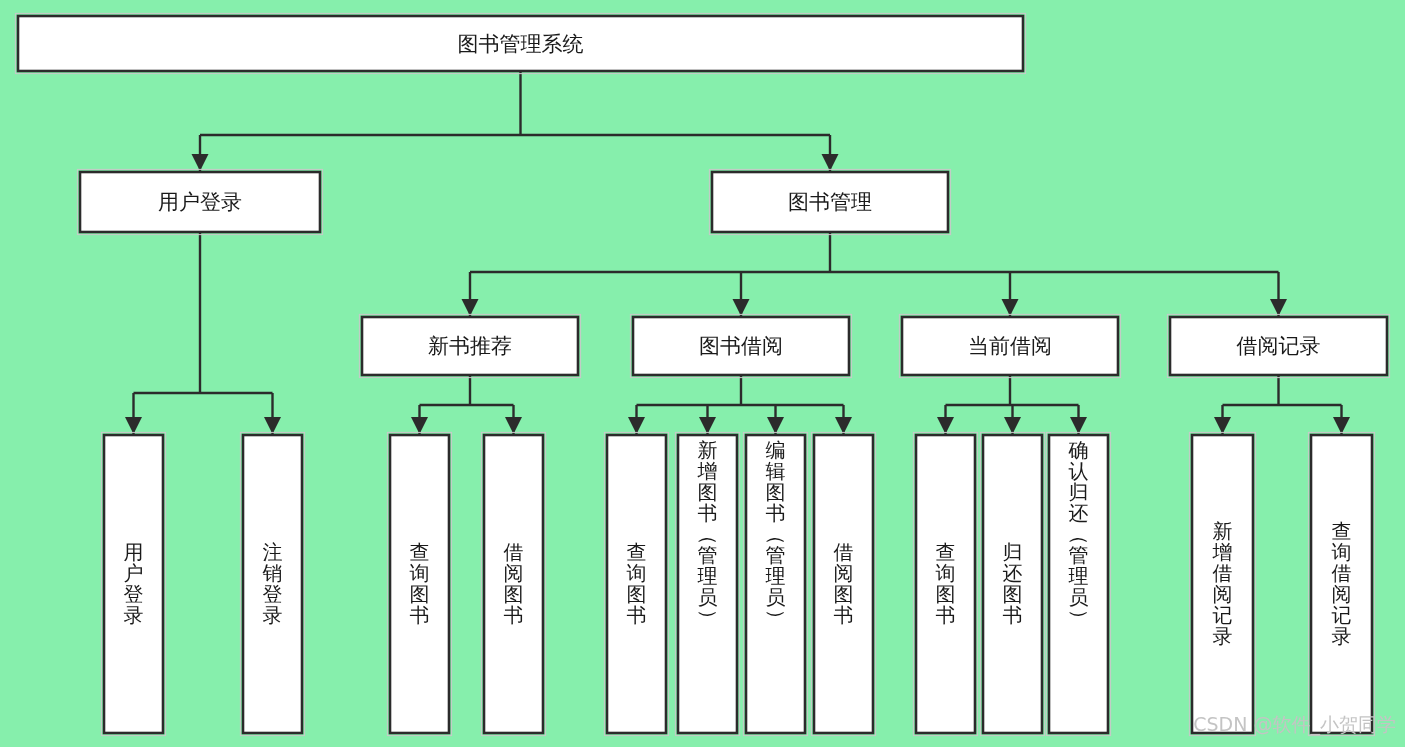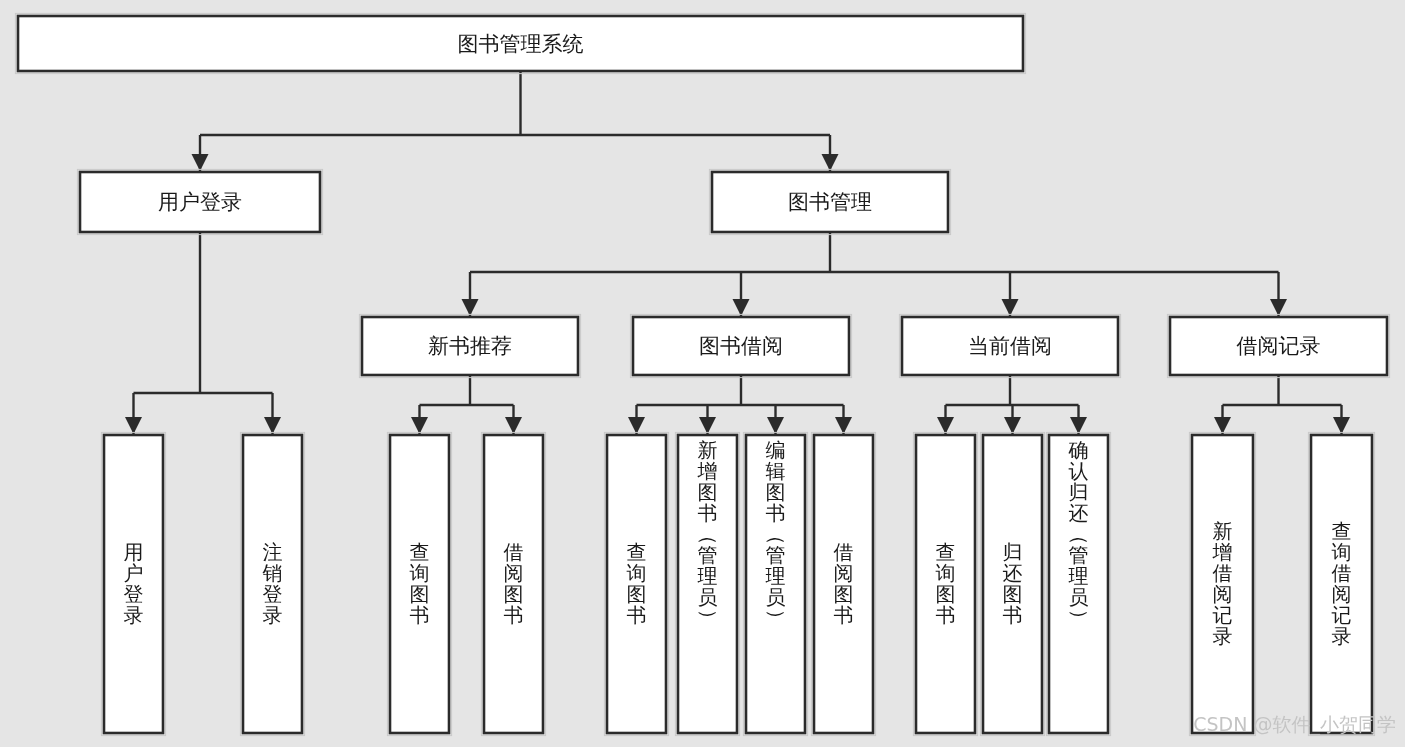--- a/index.html
+++ b/index.html
@@ -11,21 +11,21 @@
   body {
     width: 1405px;
     height: 747px;
     overflow: hidden;
     font-family: "DejaVu Sans", "Liberation Sans", sans-serif;
   }
   #diagram-root {
     position: relative;
     width: 1405px;
     height: 747px;
-    background: #e5e5e5;
+    background: #86efac;
   }
   svg#flow-svg {
     position: absolute;
     top: 0;
     left: 0;
     width: 1405px;
     height: 747px;
     display: block;
   }
   .node-rect {

